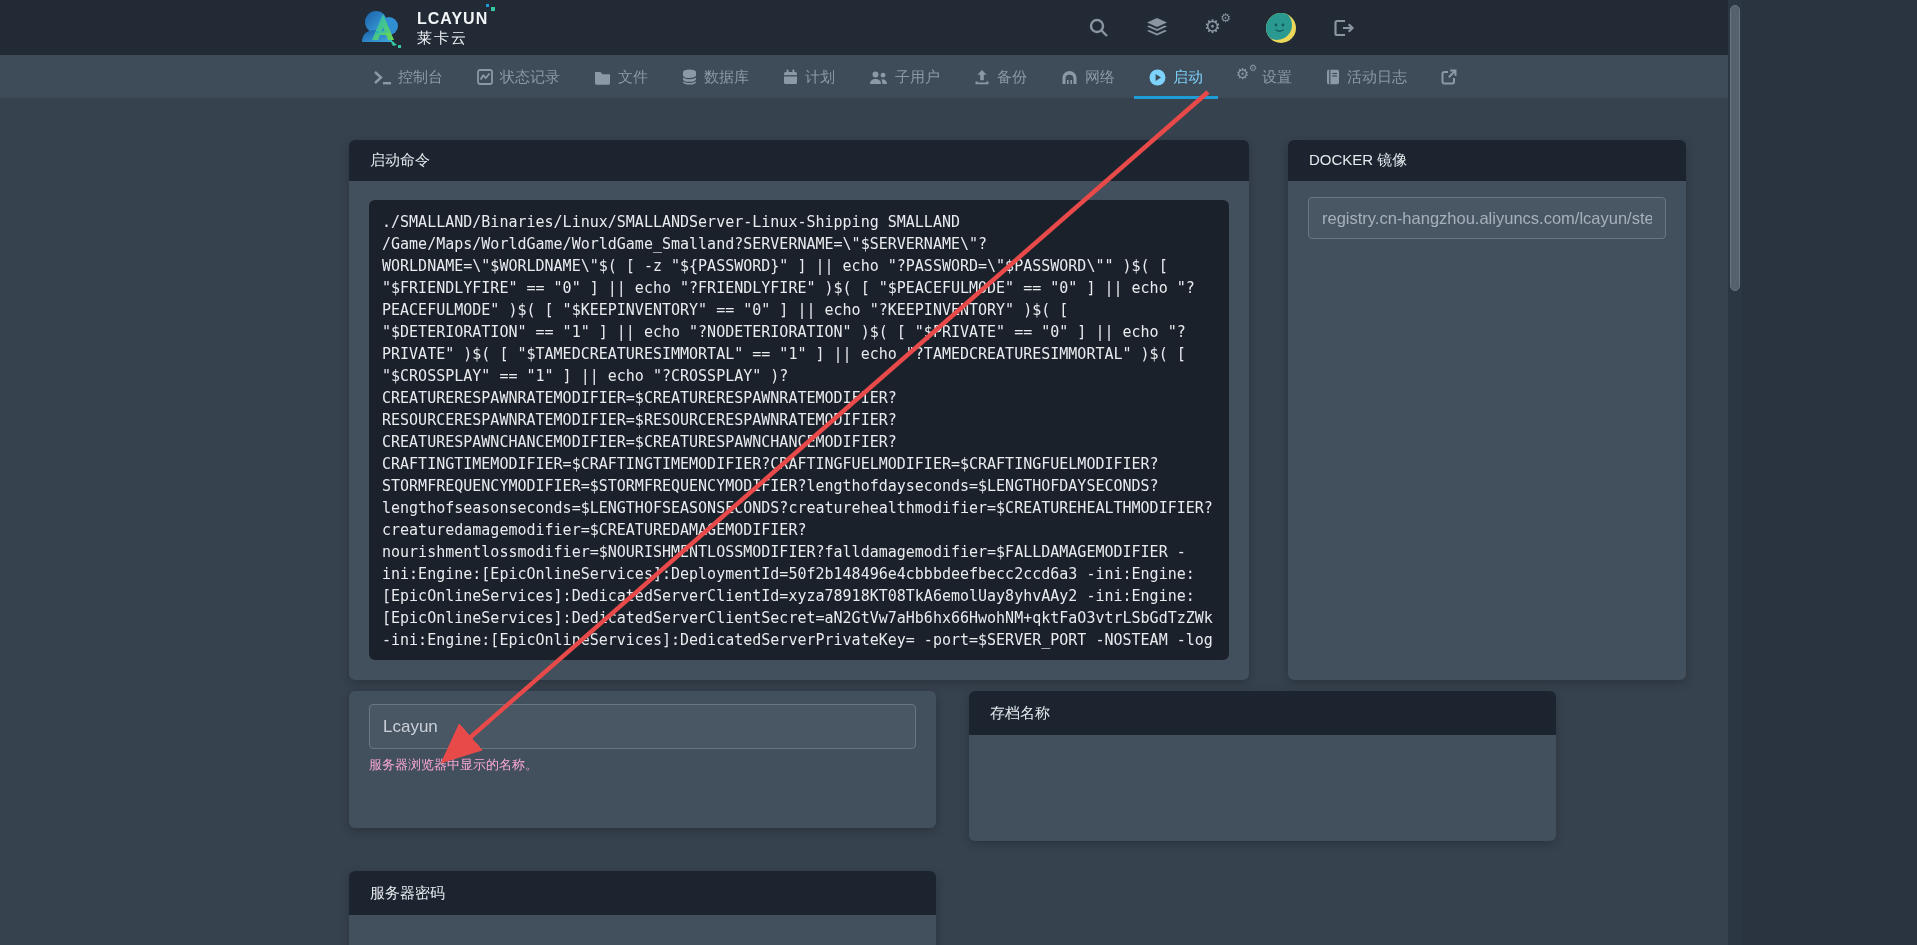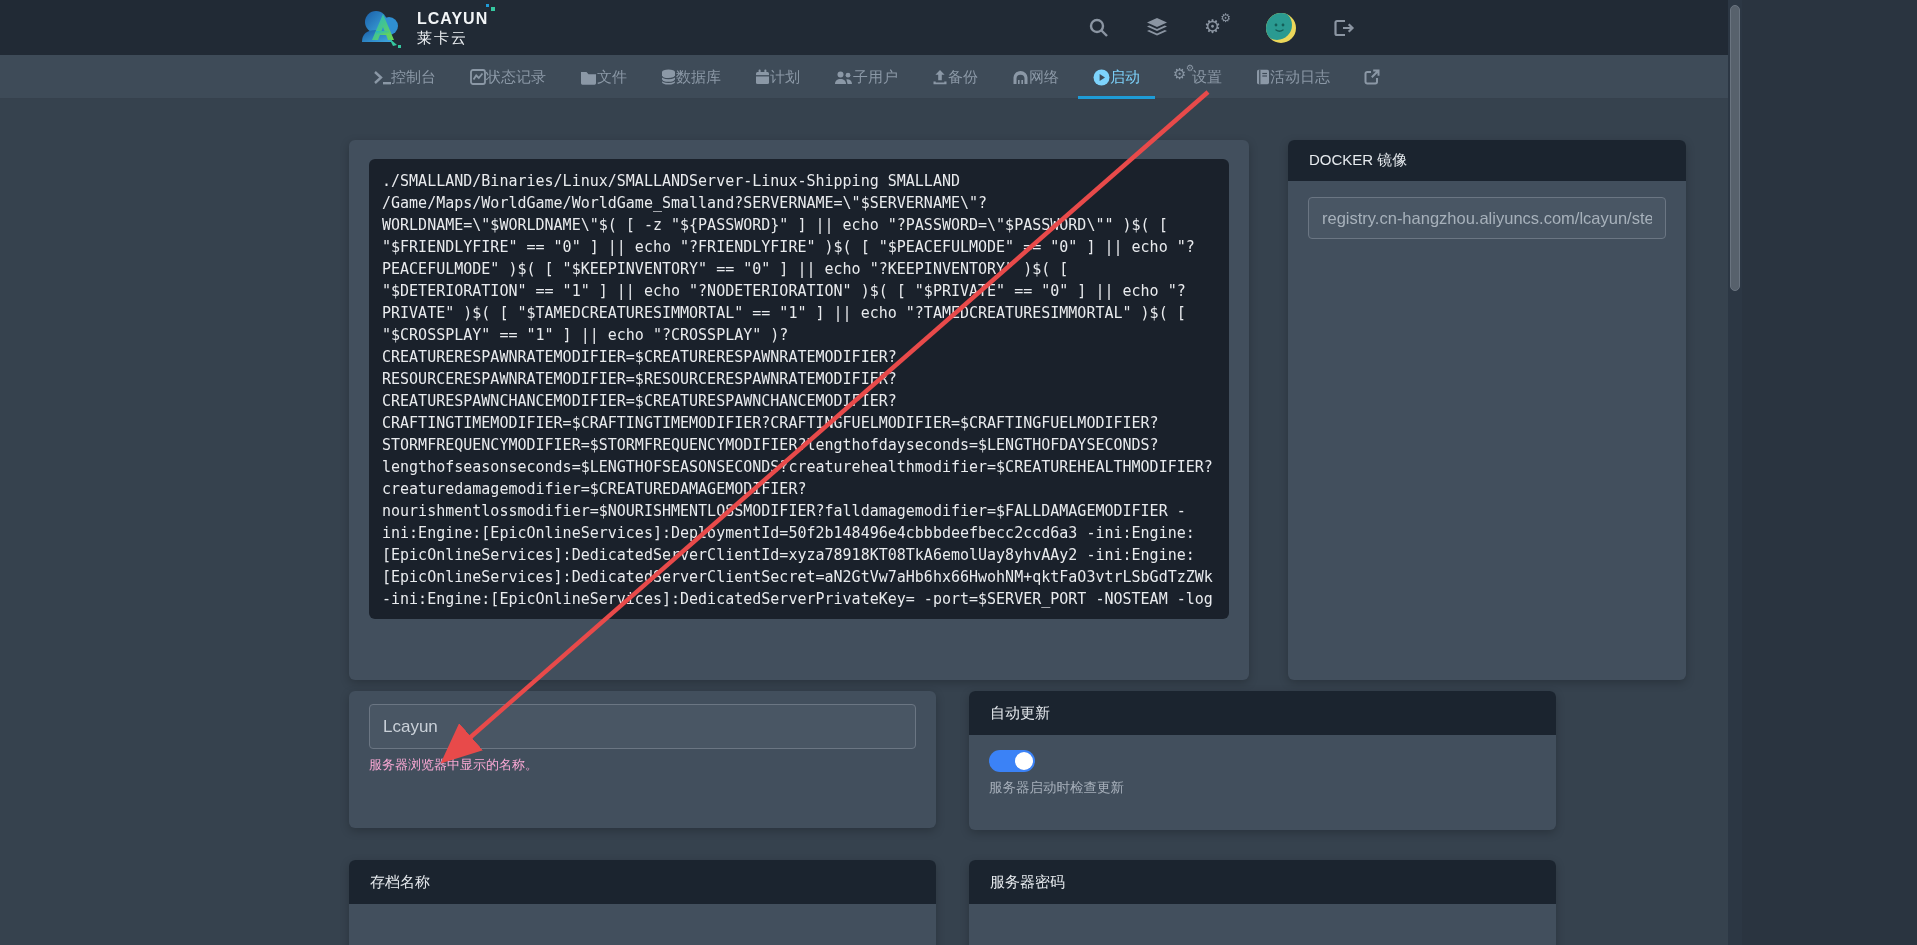--- a/index.html
+++ b/index.html
@@ -20,21 +20,21 @@
   .gear-combo{position:relative;width:24px;height:22px;}
   .gear-combo .g-big{position:absolute;left:-1px;top:-2px;font-size:19px;color:#8b95a2;font-family:"DejaVu Sans",sans-serif;}
   .gear-combo .g-small{position:absolute;right:-2px;top:-6px;font-size:12px;color:#8b95a2;font-family:"DejaVu Sans",sans-serif;}
   .avatar{width:30px;height:30px;border-radius:50%;background:#ecd75a;position:relative;overflow:hidden;cursor:pointer;}
   .avatar::before{content:'';position:absolute;left:-4px;top:-3px;width:30px;height:30px;border-radius:50%;background:#2a9a91;}
   .avatar svg{position:absolute;left:0;top:0;}
 
   
   .main-nav{position:absolute;top:55px;left:0;width:100%;height:44px;background:#3e4b58;box-shadow:inset 0 -1px 0 rgba(0,0,0,.12);}
   .tabs{position:absolute;left:357px;top:0;height:44px;display:flex;}
-  .tab{display:flex;align-items:center;padding:0 17px;font-size:15px;color:#8b98a6;position:relative;cursor:pointer;white-space:nowrap;}
+  .tab{display:flex;align-items:center;gap:7px;padding:0 17px;font-size:15px;color:#8b98a6;position:relative;cursor:pointer;white-space:nowrap;}
   .tab svg{flex:none;}
   .tab.active{color:#7dd3fc;font-weight:normal;}
   .tab.active::after{content:'';position:absolute;left:2px;right:2px;bottom:0;height:3px;background:#1e9cd7;}
   .tab .g-combo{position:relative;width:18px;height:18px;}
   .tab .g-combo .g1{position:absolute;left:-1px;top:-1px;font-size:15px;line-height:1;font-family:"DejaVu Sans",sans-serif;}
   .tab .g-combo .g2{position:absolute;right:-2px;top:-4px;font-size:9px;line-height:1;font-family:"DejaVu Sans",sans-serif;}
 
   
   .content{position:absolute;left:349px;top:140px;width:1340px;}
   .top-row{display:flex;gap:39px;}
@@ -227,20 +227,21 @@
             <path d="M9.2 1.5 h5.3 v5.3 M14.2 1.8 L7.8 8.2" fill="none" stroke="currentColor" stroke-width="2"></path>
           </svg>
       </a>
     </div>
   </nav>
 
   <main class="content">
     <div class="top-row">
 
       <section class="panel cmd-panel">
+        <div class="panel-header">启动命令</div>
         <pre class="cmd-pre">./SMALLAND/Binaries/Linux/SMALLANDServer-Linux-Shipping SMALLAND
 /Game/Maps/WorldGame/WorldGame_Smalland?SERVERNAME=\"$SERVERNAME\"?
 WORLDNAME=\"$WORLDNAME\"$( [ -z "${PASSWORD}" ] || echo "?PASSWORD=\"$PASSWORD\"" )$( [
 "$FRIENDLYFIRE" == "0" ] || echo "?FRIENDLYFIRE" )$( [ "$PEACEFULMODE" == "0" ] || echo "?
 PEACEFULMODE" )$( [ "$KEEPINVENTORY" == "0" ] || echo "?KEEPINVENTORY" )$( [
 "$DETERIORATION" == "1" ] || echo "?NODETERIORATION" )$( [ "$PRIVATE" == "0" ] || echo "?
 PRIVATE" )$( [ "$TAMEDCREATURESIMMORTAL" == "1" ] || echo "?TAMEDCREATURESIMMORTAL" )$( [
 "$CROSSPLAY" == "1" ] || echo "?CROSSPLAY" )?
 CREATURERESPAWNRATEMODIFIER=$CREATURERESPAWNRATEMODIFIER?
 RESOURCERESPAWNRATEMODIFIER=$RESOURCERESPAWNRATEMODIFIER?
@@ -265,25 +266,20 @@
     </div>
 
 
     <div class="vars-grid">
 
       <section class="panel var-card card-name">
         <input class="field-input var-input" value="Lcayun" style="">
         <div class="hint">服务器浏览器中显示的名称。</div>
       </section>
 
-      <section class="panel var-card card-auto">
-        <div class="panel-header">自动更新</div>
-        <div class="toggle"></div>
-        <div class="toggle-label">服务器启动时检查更新</div>
-      </section>
 
       <section class="panel var-card card-partial">
         <div class="panel-header">存档名称</div>
       </section>
 
       <section class="panel var-card card-partial">
         <div class="panel-header">服务器密码</div>
       </section>
     </div>
   </main>

